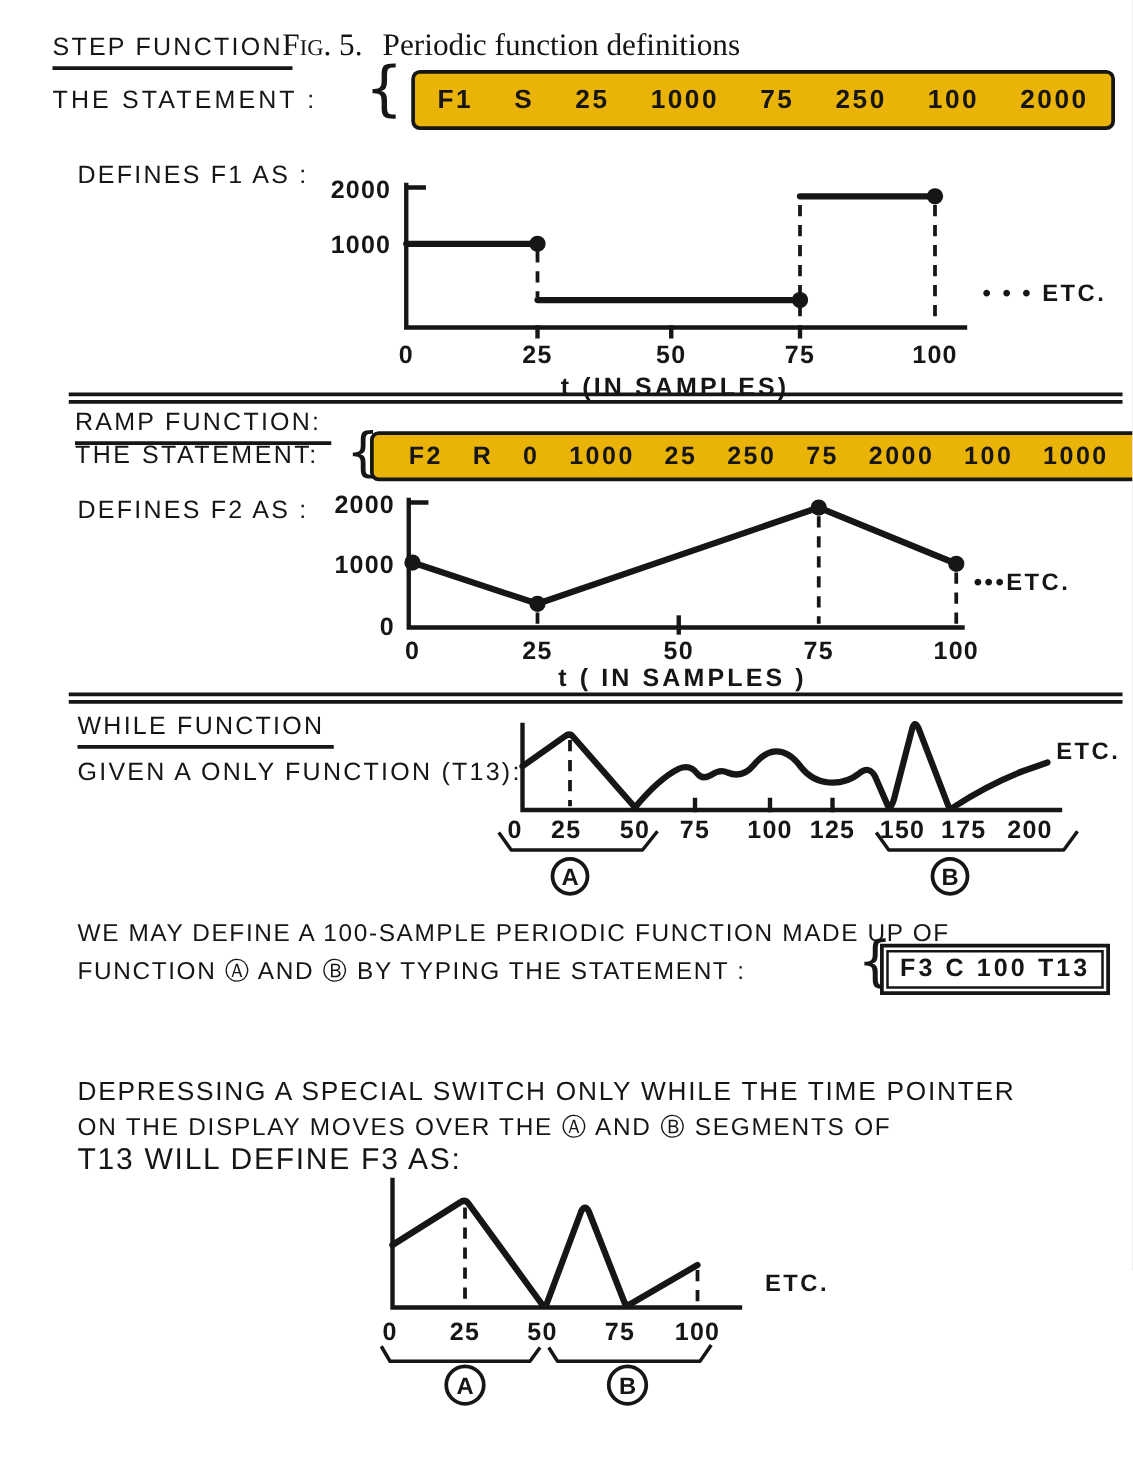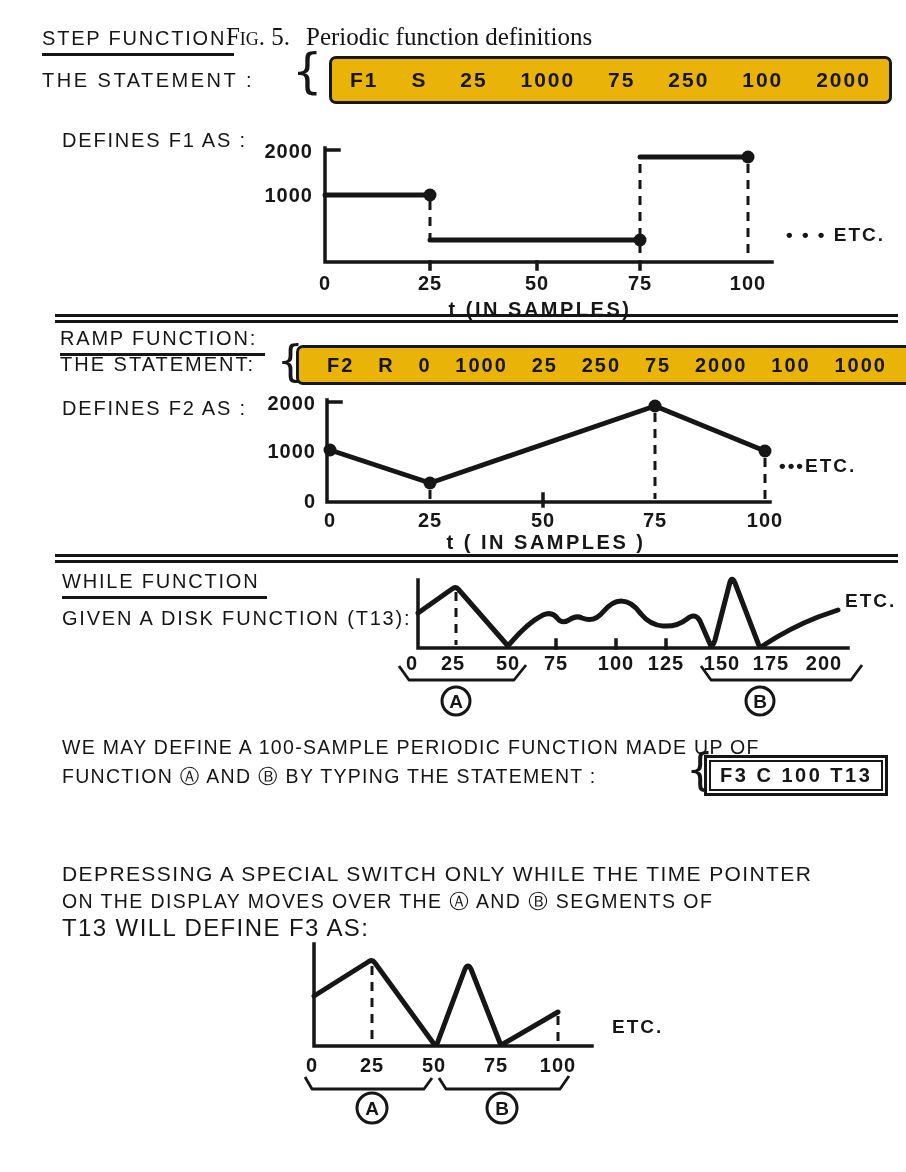--- a/index.html
+++ b/index.html
@@ -92,21 +92,21 @@
     <span>2000</span>
     <span>100</span>
     <span>1000</span>
   </div>
 
   <div class="dtext" style="left:62px; top:397px;">DEFINES F2 AS :</div>
 
   <div class="divider" style="left:55px; top:554px; width:843px;"></div>
 
   <div class="dtext underlined" style="left:62px; top:570px;">WHILE FUNCTION</div>
-  <div class="dtext" style="left:62px; top:607px;">GIVEN A DISK FUNCTION (T13):</div>
+  <div class="dtext" style="left:62px; top:607px;">GIVEN A ONLY FUNCTION (T13):</div>
 
   <div class="dtext" style="left:62px; top:736px; font-size:19.5px; letter-spacing:1.3px;">WE MAY DEFINE A 100-SAMPLE PERIODIC FUNCTION MADE UP OF</div>
   <div class="dtext" style="left:62px; top:763px; font-size:19.5px; letter-spacing:1.3px;">FUNCTION Ⓐ AND Ⓑ BY TYPING THE STATEMENT :</div>
   <div class="brace" style="left:686px; top:748px; font-size:44px;">{</div>
   <div class="dbl-box" style="left:704px; top:755px;">
     <div class="dbl-box-inner">F3 C 100 T13</div>
   </div>
 
   <div class="dtext" style="left:62px; top:862px; font-size:21px; letter-spacing:1.4px;">DEPRESSING A SPECIAL SWITCH ONLY WHILE THE TIME POINTER</div>
   <div class="dtext" style="left:62px; top:888px; font-size:19.5px; letter-spacing:1.4px;">ON THE DISPLAY MOVES OVER THE Ⓐ AND Ⓑ SEGMENTS OF</div>

